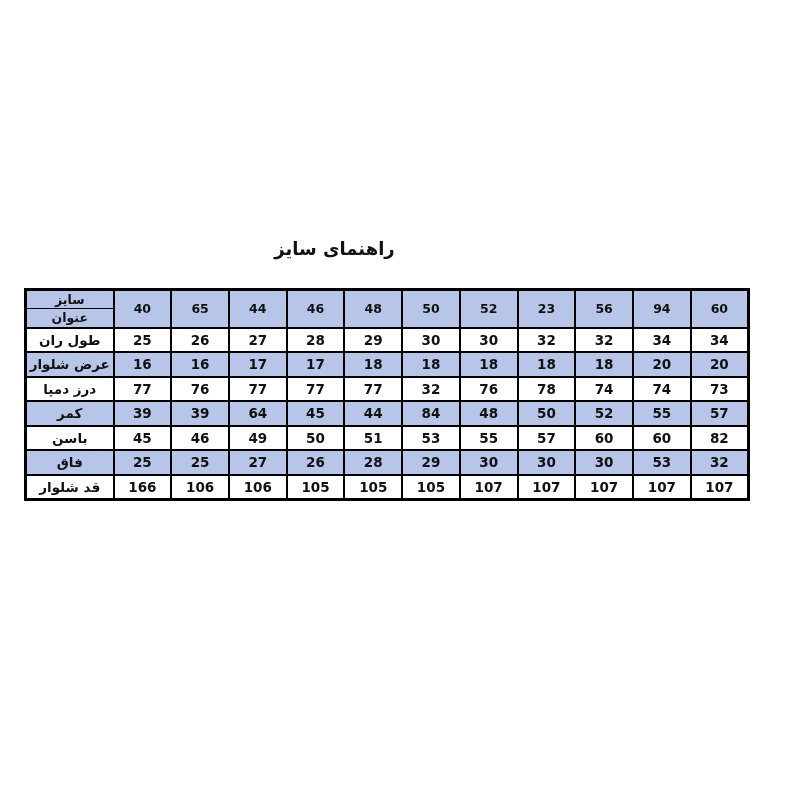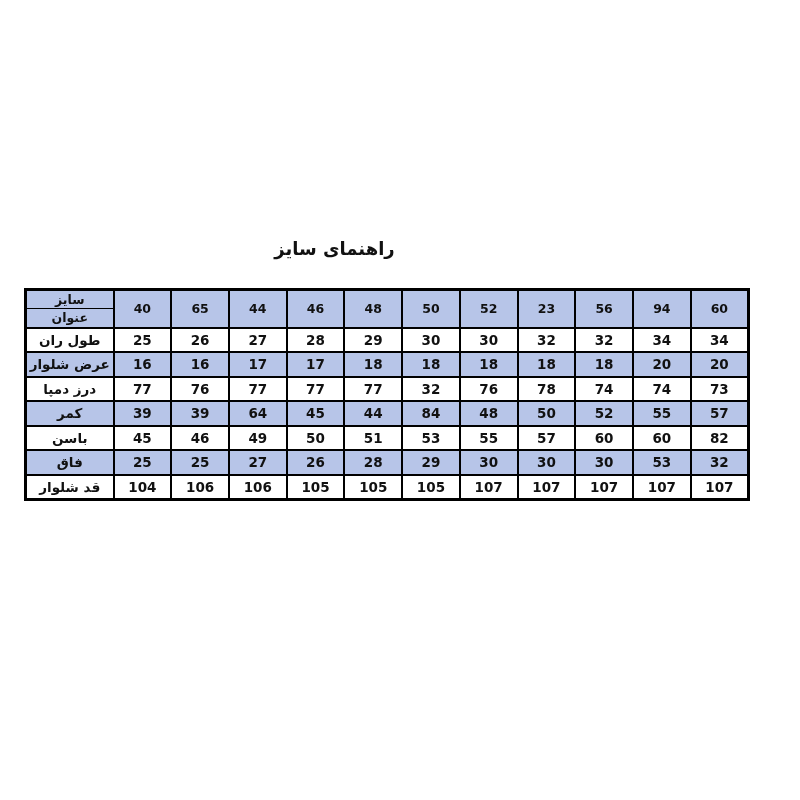--- a/index.html
+++ b/index.html
@@ -185,21 +185,21 @@
           <td class="num band">28</td>
           <td class="num band">29</td>
           <td class="num band">30</td>
           <td class="num band">30</td>
           <td class="num band">30</td>
           <td class="num band">53</td>
           <td class="num band">32</td>
         </tr>
         <tr class="data-row">
           <td class="">قد شلوار</td>
-          <td class="num">104</td>
+          <td class="num">166</td>
           <td class="num">106</td>
           <td class="num">106</td>
           <td class="num">105</td>
           <td class="num">105</td>
           <td class="num">105</td>
           <td class="num">107</td>
           <td class="num">107</td>
           <td class="num">107</td>
           <td class="num">107</td>
           <td class="num">107</td>

